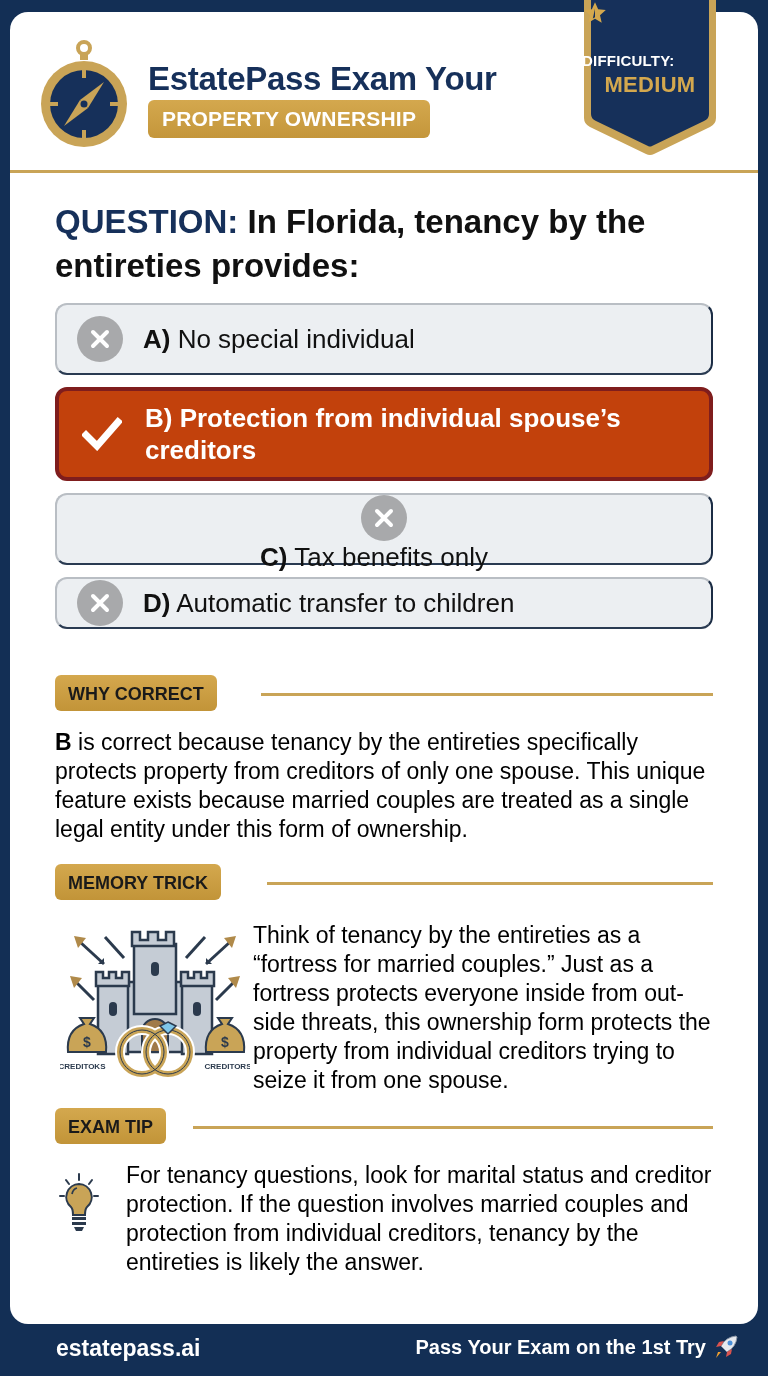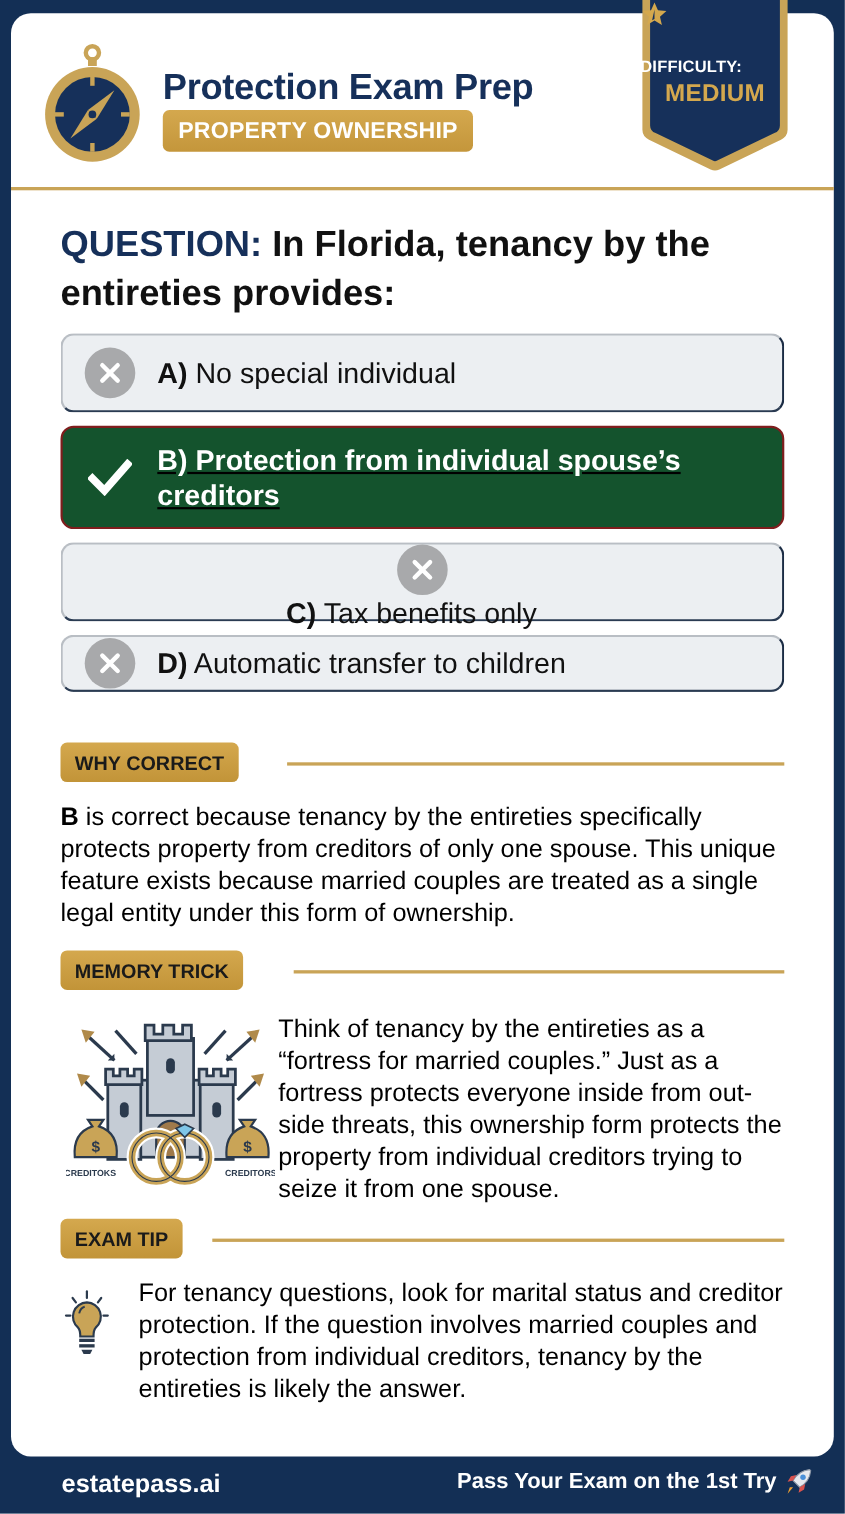--- a/index.html
+++ b/index.html
@@ -66,23 +66,22 @@
       cursor: pointer;
     }
     .option.wrong {
       background: #eceff2;
       border: 2px solid #b9bec4;
       border-right-color: #1b2c44;
       border-bottom-color: #2a3b52;
       box-shadow: inset 0 0 0 0 transparent;
     }
     .option.correct {
-      background: #14532d;
-      border: 2px solid #7f1d1d;
-      text-decoration: underline;
+      background: #c2410c;
+      border: 4px solid #7f1d1d;
     }
     .opt-icon {
       flex: 0 0 auto; width: 46px; height: 46px; margin-left: 20px; margin-right: 20px;
       border-radius: 50%;
       display: flex; align-items: center; justify-content: center;
     }
     .option.wrong .opt-icon { background: #a8a9ab; }
     .option.correct .opt-icon { background: transparent; }
     .opt-text { font-size: 26px; color: #111; line-height: 32px; padding-right: 20px; }
     .opt-letter { font-weight: bold; }
@@ -134,21 +133,21 @@
       <circle cx="44" cy="66" r="43" fill="#c9a457"></circle>
       <circle cx="44" cy="66" r="34" fill="#16305a"></circle>
       <rect x="42" y="32" width="4" height="8" fill="#c9a457"></rect>
       <rect x="42" y="92" width="4" height="8" fill="#c9a457"></rect>
       <rect x="10" y="64" width="8" height="4" fill="#c9a457"></rect>
       <rect x="70" y="64" width="8" height="4" fill="#c9a457"></rect>
       <polygon points="64,44 48,70 40,62" fill="#c9a457"></polygon>
       <polygon points="24,88 40,62 48,70" fill="#c9a457"></polygon>
       <circle cx="44" cy="66" r="3.5" fill="#16305a"></circle>
     </svg>
-    <div class="brand-title">Protection Exam Prep</div>
+    <div class="brand-title">EstatePass Exam Your</div>
     <div class="category-badge">PROPERTY OWNERSHIP</div>
 
     <div class="difficulty-ribbon">
       <svg width="136" height="160" viewBox="0 0 136 160">
         <path d="M2 0 L134 0 L134 118 Q134 124 128 127 L72 154 Q68 156 64 154 L8 127 Q2 124 2 118 Z" fill="#c9a457"></path>
         <path d="M9 0 L127 0 L127 114 Q127 119 122 121 L70 146 Q68 147 66 146 L14 121 Q9 119 9 114 Z" fill="#16305a"></path>
       </svg>
       <div class="diff-label">DIFFICULTY:</div>
       <div class="diff-value">MEDIUM</div>
       <svg class="diff-star" viewBox="0 0 24 24">

